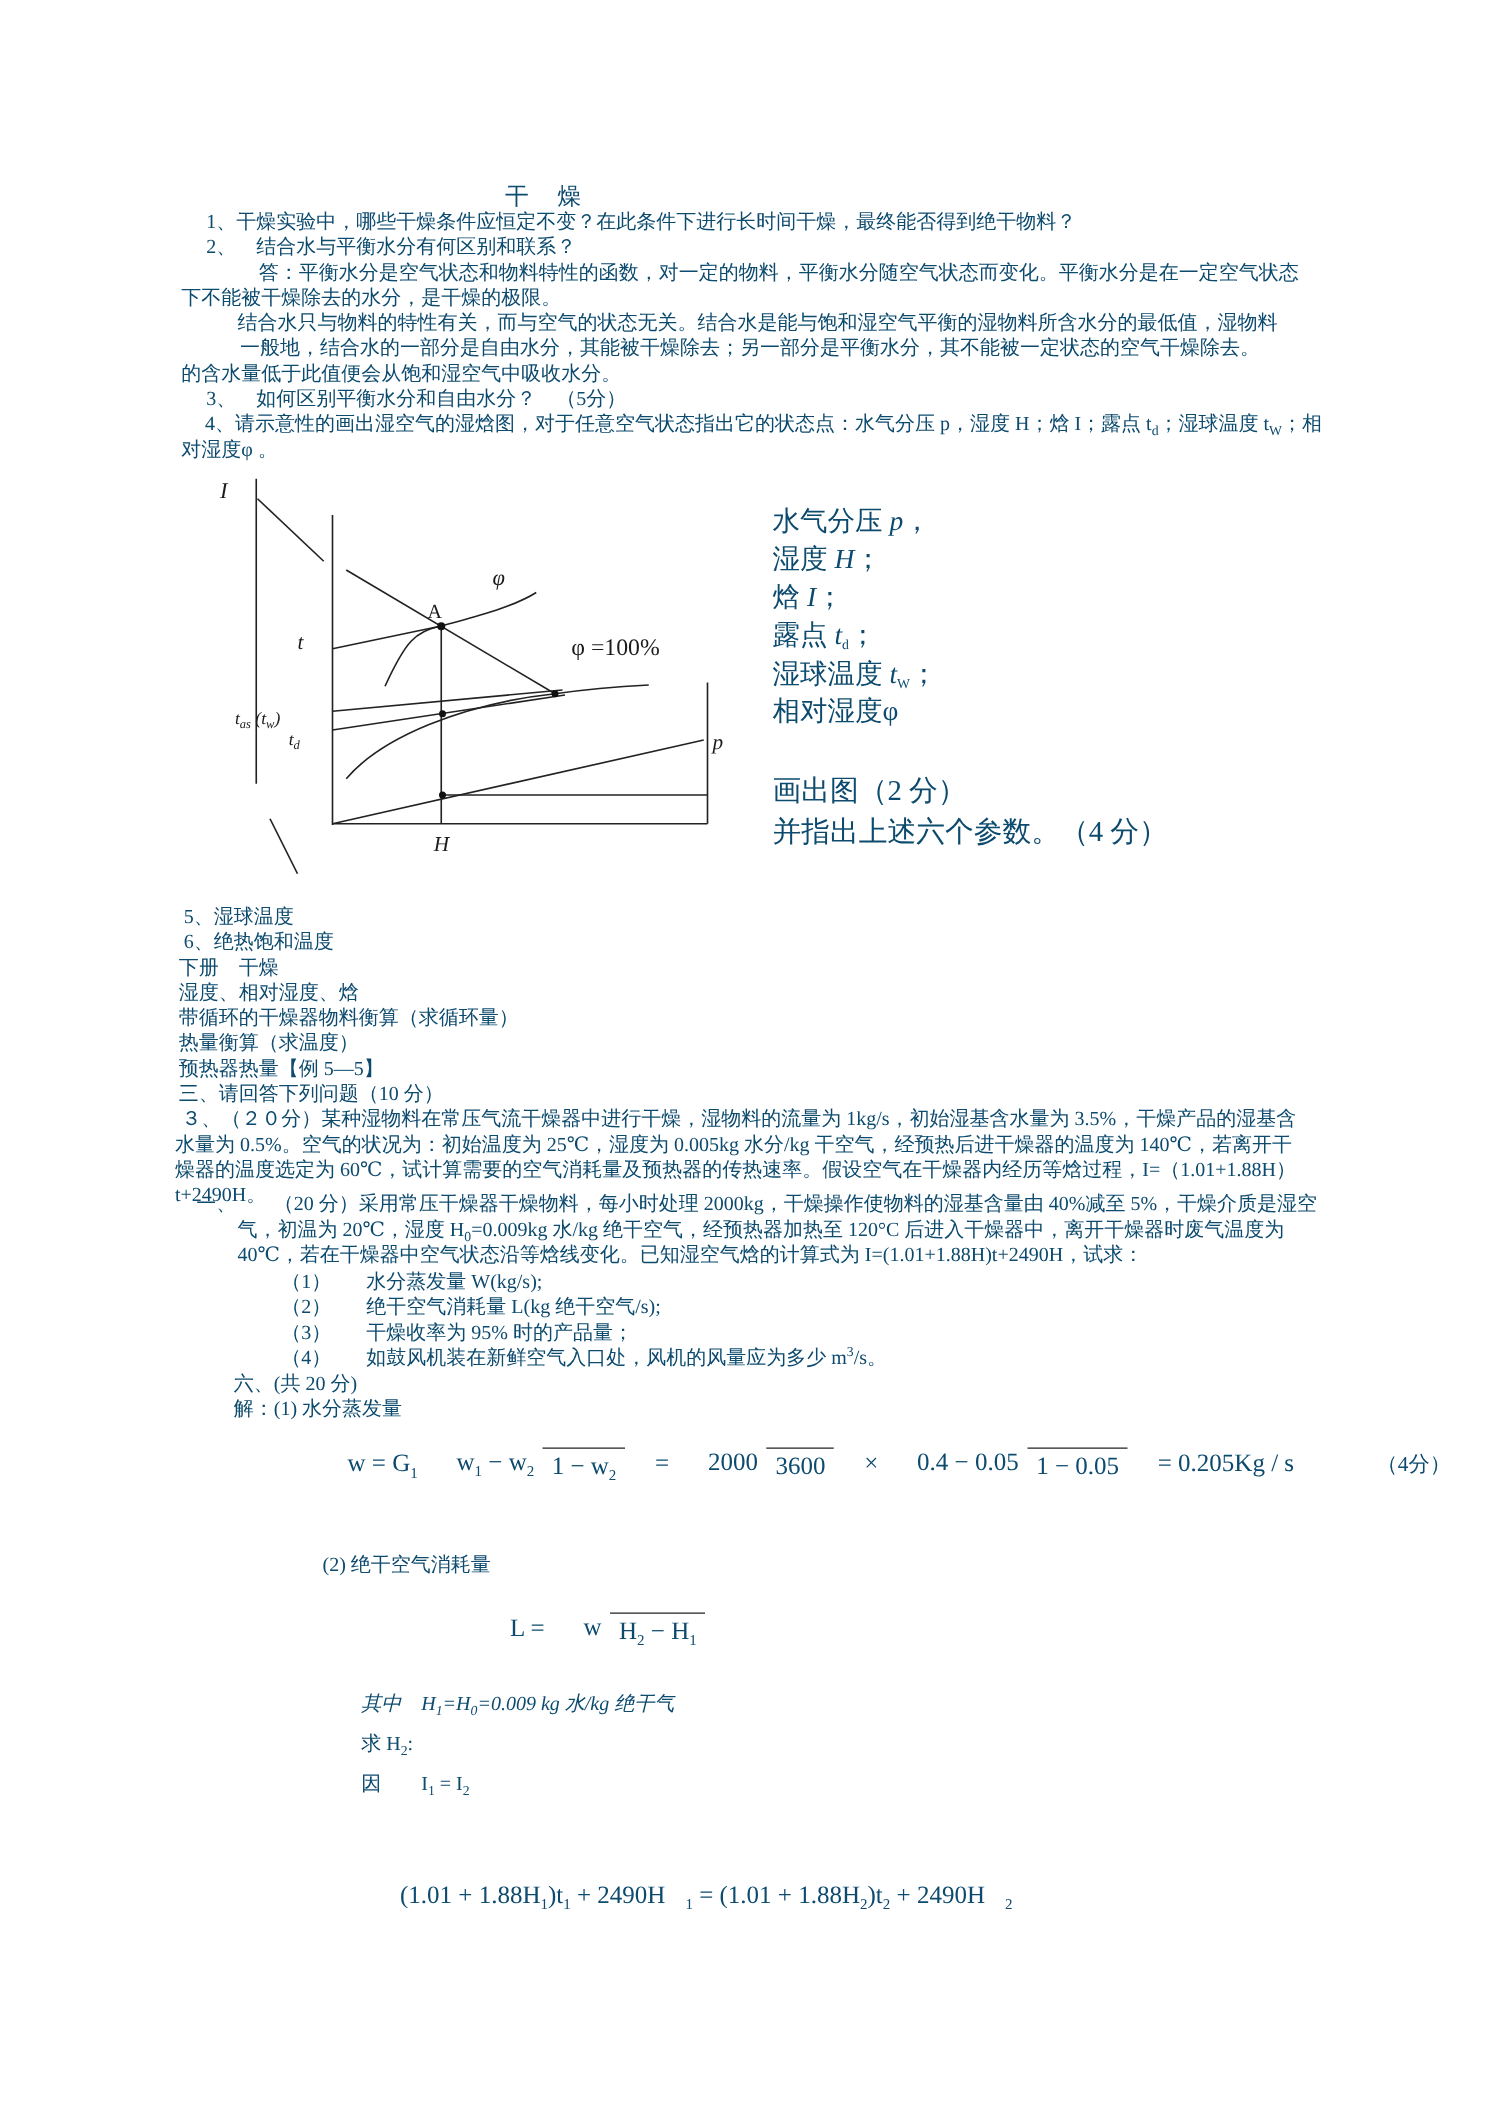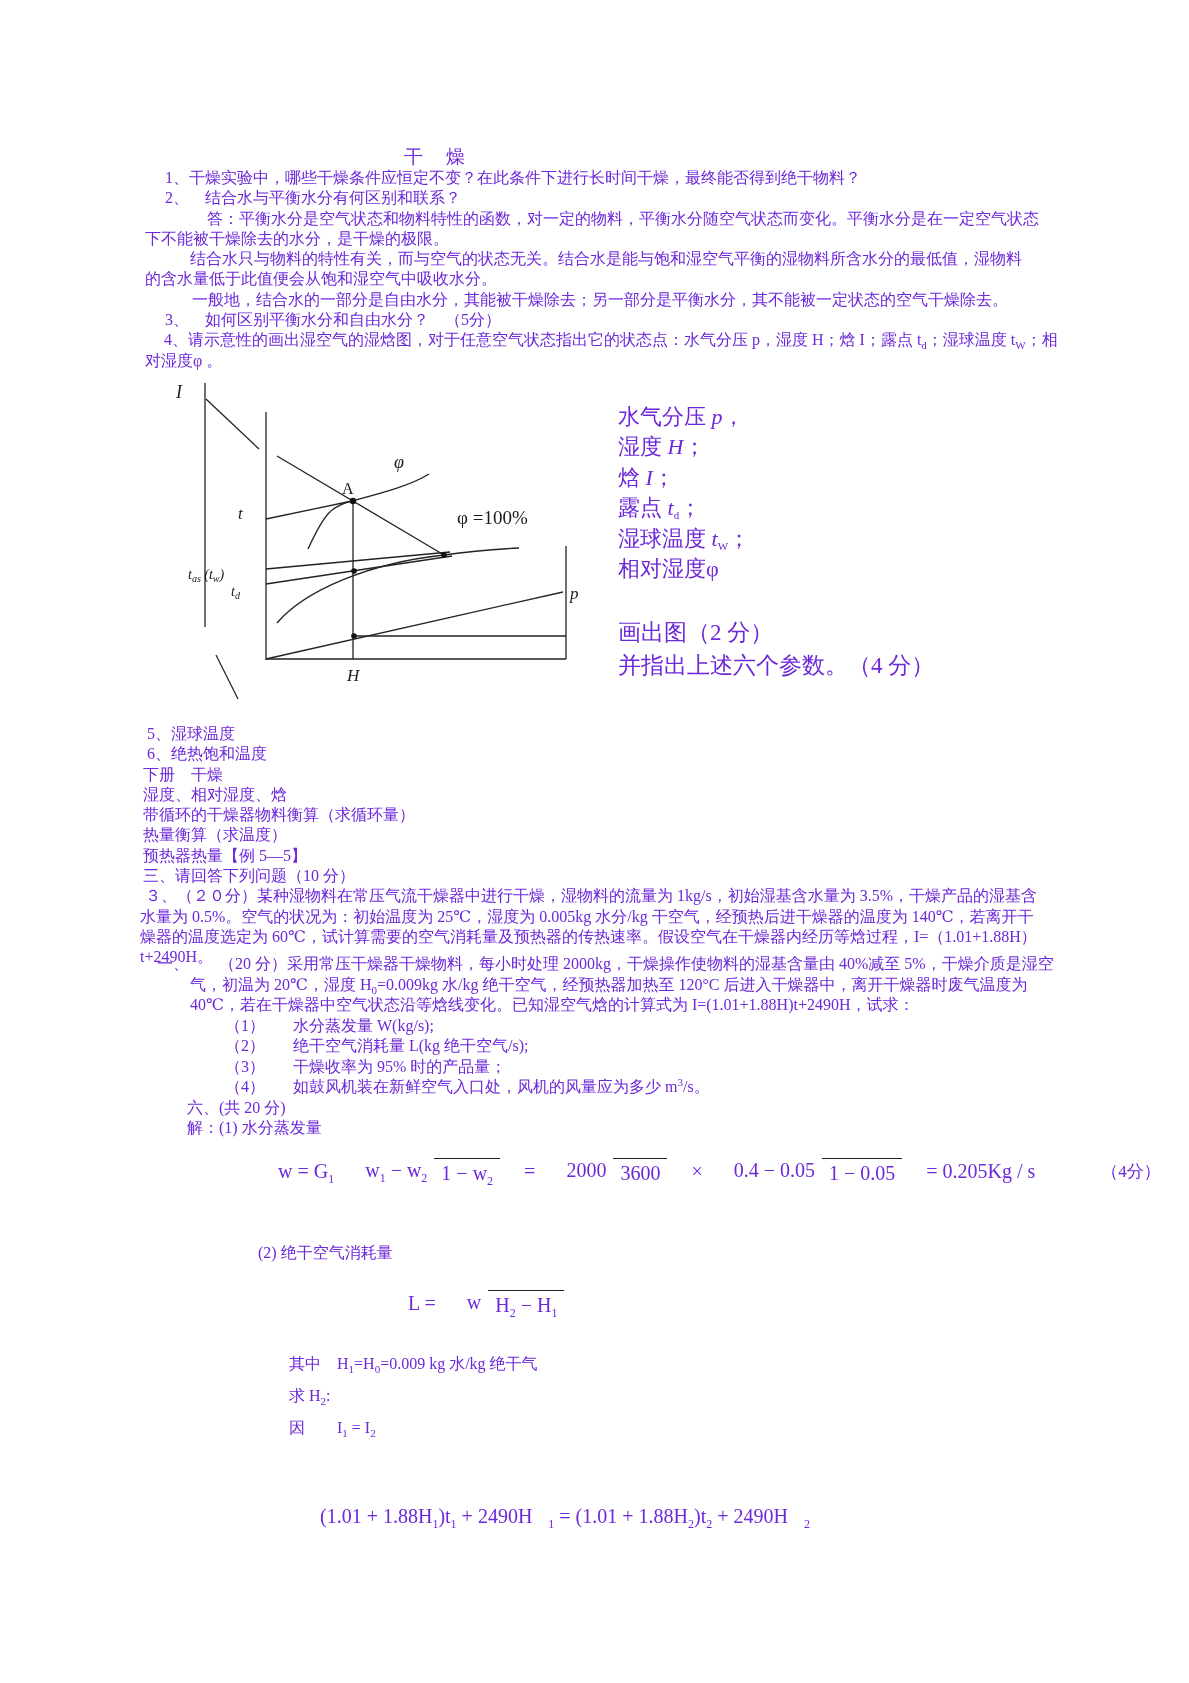--- a/index.html
+++ b/index.html
@@ -1,17 +1,17 @@
 <!DOCTYPE html>
 <html><head>
 <meta charset="utf-8">
 <style>
   html,body{margin:0;padding:0;background:#e8e8e8;}
   .page{position:relative;width:1189px;height:1683px;background:#ffffff;
-    font-family:"Liberation Serif","DejaVu Serif",serif;color:#6d28d9;
+    font-family:"Liberation Serif","DejaVu Serif",serif;color:#0c4a6e;
     font-size:16px;overflow:hidden;margin:0 auto;}
   .abs{position:absolute;}
   .ln{white-space:pre;line-height:20.3px;height:20.3px;}
   .ml7{margin-left:7px}.ml10{margin-left:10px}.ml12{margin-left:12px}
   .ml14{margin-left:14px}.ml19{margin-left:19px}.ml20{margin-left:20px}
   .ml44{margin-left:44px}.ml45{margin-left:45px}.ml47{margin-left:47px}
   .ml62{margin-left:62px}.ml82{margin-left:82px}
   .title{font-size:19px;letter-spacing:2px;}
   sub{font-size:11px;line-height:0;vertical-align:-4px;}
   sup{font-size:11px;line-height:0;vertical-align:6px;}
@@ -38,22 +38,22 @@
 <div class="page">
 
   <div class="abs title" style="left:404px;top:144px;">干　燥</div>
 
   <div class="abs" style="left:145px;top:168px;">
     <div class="ln ml20">1、干燥实验中，哪些干燥条件应恒定不变？在此条件下进行长时间干燥，最终能否得到绝干物料？</div>
     <div class="ln ml20">2、　结合水与平衡水分有何区别和联系？</div>
     <div class="ln ml62">答：平衡水分是空气状态和物料特性的函数，对一定的物料，平衡水分随空气状态而变化。平衡水分是在一定空气状态</div>
     <div class="ln">下不能被干燥除去的水分，是干燥的极限。</div>
     <div class="ln ml45">结合水只与物料的特性有关，而与空气的状态无关。结合水是能与饱和湿空气平衡的湿物料所含水分的最低值，湿物料</div>
+    <div class="ln ml47">一般地，结合水的一部分是自由水分，其能被干燥除去；另一部分是平衡水分，其不能被一定状态的空气干燥除去。</div>
     <div class="ln">的含水量低于此值便会从饱和湿空气中吸收水分。</div>
-    <div class="ln ml47">一般地，结合水的一部分是自由水分，其能被干燥除去；另一部分是平衡水分，其不能被一定状态的空气干燥除去。</div>
     <div class="ln ml20">3、　如何区别平衡水分和自由水分？　（5分）</div>
     <div class="ln ml19"><span>4、请示意性的画出湿空气的湿焓图，对于任意空气状态指出它的状态点：水气分压 p，湿度 H；焓 I；露点 t</span><sub>d</sub><span>；湿球温度 t</span><sub>W</sub><span>；相</span></div>
     <div class="ln">对湿度φ 。</div>
   </div>
 
   <svg class="abs" style="left:160px;top:360px;" width="426" height="350" viewBox="160 360 426 350">
     <g stroke="#222" stroke-width="1.3" fill="none">
       <line x1="205" y1="383" x2="205" y2="627"></line>
       <line x1="206" y1="399" x2="259" y2="449"></line>
       <line x1="266" y1="412" x2="266" y2="660"></line>
@@ -148,21 +148,21 @@
   <div class="abs ln" style="left:258px;top:1243px;">(2) 绝干空气消耗量</div>
 
   <div class="abs frow" style="left:408px;top:1290px;">
     <span>L =</span>
     <span class="frac">
         <span class="num">w</span>
         <span class="den"><span>H</span><sub>2</sub><span> − H</span><sub>1</sub></span>
       </span>
   </div>
 
-  <div class="abs ln" style="left:289px;top:1354px;"><span>其中　H</span><sub>1</sub><span>=H</span><sub>0</sub><span>=0.009 kg 水/kg 绝干气</span></div>
+  <div class="abs ln" style="left:289px;top:1354px;font-style:italic;"><span>其中　H</span><sub>1</sub><span>=H</span><sub>0</sub><span>=0.009 kg 水/kg 绝干气</span></div>
   <div class="abs ln" style="left:289px;top:1386px;"><span>求 H</span><sub>2</sub><span>:</span></div>
   <div class="abs ln" style="left:289px;top:1418px;"><span>因　　I</span><sub>1</sub><span> = I</span><sub>2</sub></div>
 
   <div class="abs fx" style="left:300px;top:1482px;">
     <span>(1.01 + 1.88H</span><sub>1</sub><span>)t</span><sub>1</sub><span> + 2490H</span><sub class="gapsub">1</sub><span> = (1.01 + 1.88H</span><sub>2</sub><span>)t</span><sub>2</sub><span> + 2490H</span><sub class="gapsub">2</sub>
   </div>
 
 </div>
 
 </body></html>

